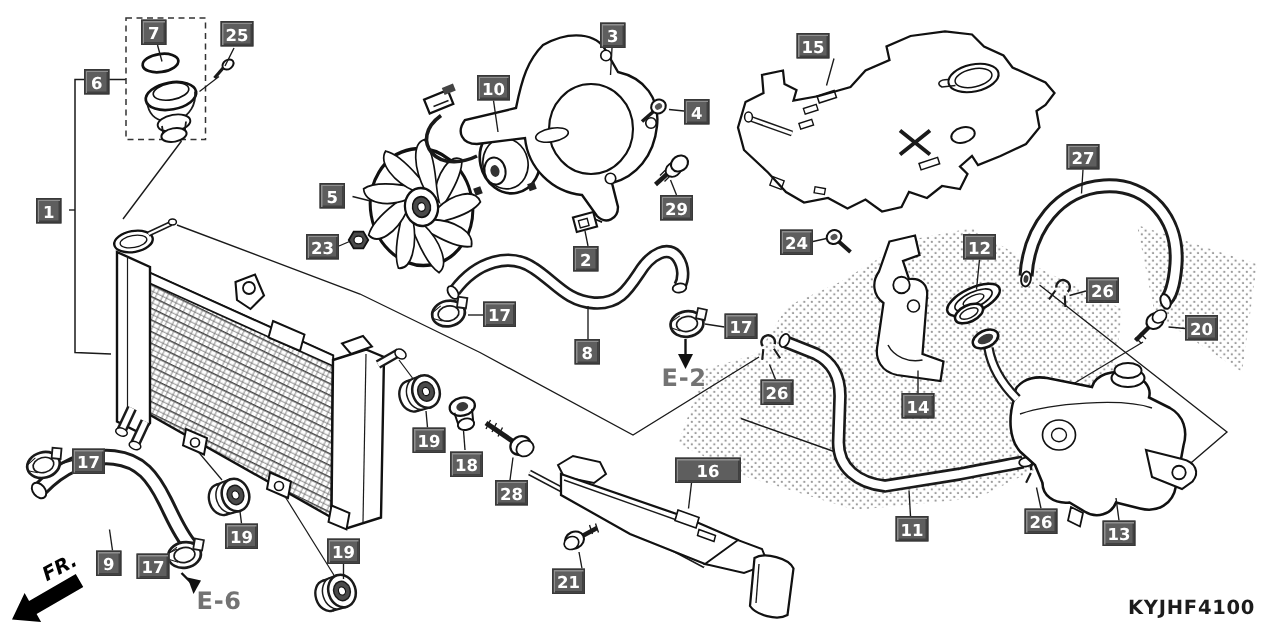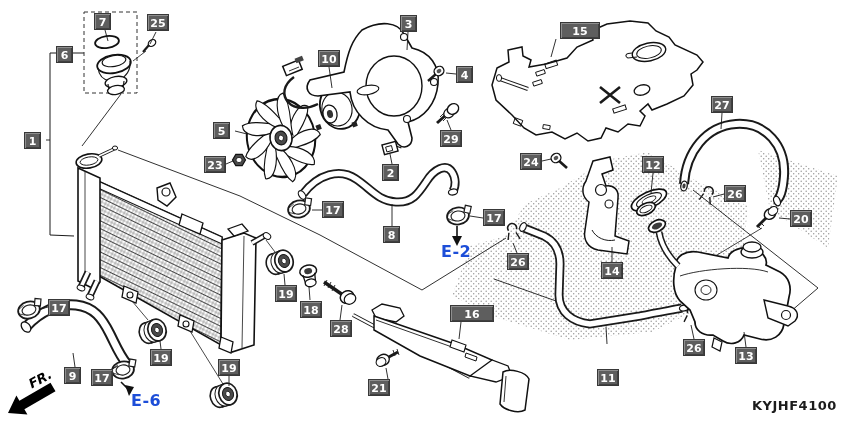--- a/index.html
+++ b/index.html
@@ -4,21 +4,21 @@
 <style>
   html,body{margin:0;padding:0;background:#fff;}
   #stage{position:relative;width:842px;height:421px;background:#ffffff;overflow:hidden;
          font-family:"DejaVu Sans","Liberation Sans",sans-serif;}
   #art{position:absolute;left:0;top:0;}
   #callout-layer{position:absolute;left:0;top:0;width:842px;height:421px;pointer-events:none;}
   .callout{position:absolute;height:17px;line-height:17px;text-align:center;
            font-size:11px;font-weight:bold;color:#fff;background:#5e5e5e;
            border:1px solid #383838;box-shadow:inset 1px 1px 0 #8f8f8f, inset -1px -1px 0 #404040;
            box-sizing:border-box;pointer-events:auto;cursor:pointer;}
-  .refmark{position:absolute;font-size:16px;font-weight:bold;color:#1d4ed8;letter-spacing:0.5px;}
+  .refmark{position:absolute;font-size:16px;font-weight:bold;color:#737373;letter-spacing:0.5px;}
   #diagram-code{position:absolute;left:752px;top:398px;font-size:13px;font-weight:bold;color:#1c1c1c;letter-spacing:0.5px;}
   #fr-label{position:absolute;left:26px;top:378px;font-size:13px;font-weight:bold;font-style:italic;
             color:#000;transform:rotate(-28deg);transform-origin:left top;}
   svg .ln{stroke:#1a1a1a;fill:none;}
 </style>
 </head>
 <body>
 
 <div id="stage">
 
@@ -370,25 +370,25 @@
       <div class="callout" style="left: 24px; top: 132px; width: 17px;">1</div>
       <div class="callout" style="left: 382px; top: 164px; width: 17px;">2</div>
       <div class="callout" style="left: 400px; top: 15px; width: 17px;">3</div>
       <div class="callout" style="left: 456px; top: 66px; width: 17px;">4</div>
       <div class="callout" style="left: 213px; top: 122px; width: 17px;">5</div>
       <div class="callout" style="left: 56px; top: 46px; width: 17px;">6</div>
       <div class="callout" style="left: 94px; top: 13px; width: 17px;">7</div>
       <div class="callout" style="left: 383px; top: 226px; width: 17px;">8</div>
       <div class="callout" style="left: 64px; top: 367px; width: 17px;">9</div>
       <div class="callout" style="left: 318px; top: 50px; width: 22px;">10</div>
-      <div class="callout" style="left: 597px; top: 344px; width: 22px; margin-top: 25px;">11</div>
+      <div class="callout" style="left: 597px; top: 344px; width: 22px;">11</div>
       <div class="callout" style="left: 642px; top: 156px; width: 22px;">12</div>
       <div class="callout" style="left: 735px; top: 347px; width: 22px;">13</div>
       <div class="callout" style="left: 601px; top: 262px; width: 22px;">14</div>
-      <div class="callout" style="left: 560px; top: 22px; width: 40px;">15</div>
+      <div class="callout" style="left: 531px; top: 22px; width: 22px;">15</div>
       <div class="callout" style="left: 450px; top: 305px; width: 44px;">16</div>
       <div class="callout" style="left: 322px; top: 201px; width: 22px;">17</div>
       <div class="callout" style="left: 483px; top: 209px; width: 22px;">17</div>
       <div class="callout" style="left: 48px; top: 299px; width: 22px;">17</div>
       <div class="callout" style="left: 91px; top: 369px; width: 22px;">17</div>
       <div class="callout" style="left: 300px; top: 301px; width: 22px;">18</div>
       <div class="callout" style="left: 275px; top: 285px; width: 22px;">19</div>
       <div class="callout" style="left: 150px; top: 349px; width: 22px;">19</div>
       <div class="callout" style="left: 218px; top: 359px; width: 22px;">19</div>
       <div class="callout" style="left: 790px; top: 210px; width: 22px;">20</div>

